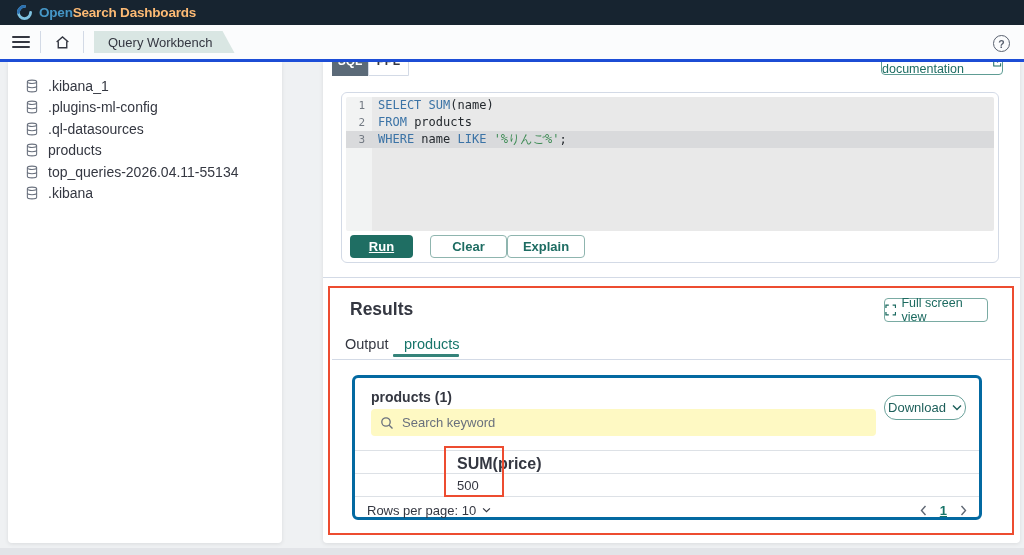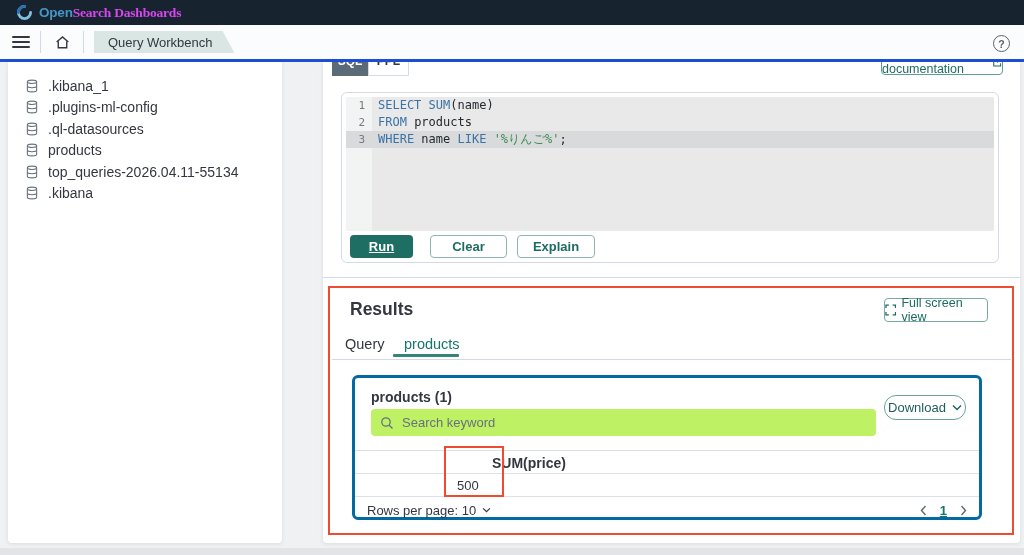--- a/index.html
+++ b/index.html
@@ -7,21 +7,21 @@
   .stage {
     position:relative; width:1024px; height:555px; overflow:hidden;
     background:#eff1f3; font-family:"Liberation Sans", sans-serif; color:#343741;
   }
   
   .topbar { position:absolute; left:0; top:0; width:1024px; height:25px;
     background:#172430; display:flex; align-items:center; padding-left:17px; }
   .brand { display:flex; align-items:center; gap:7px; }
   .brand-text { font-size:13.5px; font-weight:700; letter-spacing:-0.2px; }
   .brand-open { color:#4596c6; }
-  .brand-rest { color:#d946ef;font-family:Liberation Serif, serif; }
+  .brand-rest { color:#fdba74; }
   
   .navbar { position:absolute; left:0; top:25px; width:1024px; height:37px;
     background:#fbfcfd; border-bottom:3px solid #1d4ed8; display:flex; align-items:center; padding:0 12px; }
   .nav-divider { width:1px; height:22px; background:#d3dae6; margin:0 10px; }
   .hamburger { width:18px; display:flex; flex-direction:column; gap:3px; cursor:pointer; padding:2px 0; }
   .hamburger span { display:block; height:2px; background:#343741; border-radius:1px; }
   .home-btn { display:flex; align-items:center; justify-content:center; width:22px; height:22px; cursor:pointer; }
   .crumb-tag { background:#d9e6e3; color:#343741; font-size:13px; height:22px;
     display:flex; align-items:center; padding:0 22px 0 14px;
     clip-path:polygon(0 0, calc(100% - 12px) 0, 100% 100%, 0 100%); cursor:pointer; }
@@ -56,44 +56,44 @@
   .code-row .gut { width:26px; background:#f2f3f3; color:#747b84; font-size:11px;
     text-align:right; padding-right:7px; }
   .code-row .src { flex:1; background:#e9e9e9; padding-left:6px; white-space:pre; color:#24292e; }
   .code-row.active .gut, .code-row.active .src { background:#d9dadc; }
   .tok-kw { color:#3b73a6; } .tok-str { color:#3d8b54; } .tok-pl { color:#24292e; }
   .editor-btns { position:absolute; left:8px; top:142px; display:flex; align-items:center; }
   .btn { height:23px; border-radius:4px; font-size:13px; font-weight:700; display:flex;
     align-items:center; justify-content:center; cursor:pointer; }
   .btn-run { width:63px; background:#1f6e63; color:#fff; text-decoration:underline; margin-right:17px; border:none; }
   .btn-outline { background:#fff; border:1px solid #8fb5af; color:#1d6c62; }
-  .btn-clear { width:77px; margin-right:10px; }
+  .btn-clear { width:77px; margin-right:0; }
   .btn-explain { width:78px; }
   
   .results-divider { position:absolute; left:0; right:0; top:215px; border-top:1px solid #d3dae6; }
   .results-title { position:absolute; left:27px; top:237px; font-size:17.5px; font-weight:600; color:#343741; }
   .fs-btn { position:absolute; left:561px; top:236px; width:104px; height:24px;
     border:1px solid #7aaba3; border-radius:4px; background:#fff; color:#1c6a60; font-size:12.5px;
     display:flex; align-items:center; justify-content:center; gap:5px; cursor:pointer; }
   .rtab { position:absolute; top:274px; font-size:14.5px; cursor:pointer; }
   .rtab-output { left:22px; color:#343741; }
   .rtab-products { left:81px; color:#17756a; font-weight:500; }
   .rtab-underline { position:absolute; left:70px; top:292px; width:66px; height:3px; background:#35837a; border-radius:1px; }
   .rtabs-border { position:absolute; left:9px; right:9px; top:297px; border-top:1px solid #d3dae6; }
   .result-card { position:absolute; left:29px; top:313px; width:630px; height:145px;
     border:3px solid #0369a1; border-radius:6px; background:#fff; }
   .rc-title { position:absolute; left:16px; top:11px; font-size:14px; font-weight:700; color:#343741; }
   .dl-btn { position:absolute; right:13px; top:17px; width:82px; height:25px; border:1px solid #6aa29b;
     border-radius:12px; background:#fff; color:#1d5f5a; font-size:13px;
     display:flex; align-items:center; justify-content:center; gap:6px; cursor:pointer; }
-  .search-box { position:absolute; left:16px; top:31px; width:505px; height:27px; background:#bef264;
+  .search-box { position:absolute; left:16px; top:31px; width:505px; height:27px; background:#fef9c3;
     border-radius:4px; display:flex; align-items:center; gap:8px; padding-left:9px; cursor:text; }
   .search-ph { font-size:13px; color:#69707d; }
   .hline { position:absolute; left:0; right:0; border-top:1px solid #dde1e6; }
-  .th-cell { position:absolute; left:102px; top:77px; font-size:14px; font-weight:700; color:#343741;margin-left:35px; }
+  .th-cell { position:absolute; left:102px; top:77px; font-size:16px; font-weight:700; color:#343741; }
   .td-cell { position:absolute; left:102px; top:100px; font-size:13px; color:#343741; }
   .rows-per-page { position:absolute; left:12px; top:123px; height:18px; display:flex; align-items:center;
     gap:6px; font-size:13px; color:#343741; cursor:pointer; }
   .pager { position:absolute; right:12px; top:123px; height:18px; display:flex; align-items:center; gap:13px; }
   .pager .chev { display:flex; cursor:pointer; }
   .page-num { font-size:13px; font-weight:700; color:#177468; text-decoration:underline; cursor:pointer; }
   
   .anno { position:absolute; border:2px solid #ed4c30; pointer-events:none; z-index:5; }
   .anno-results { left:328px; top:286px; width:686px; height:249px; }
   .anno-cell { left:444px; top:446px; width:60px; height:51px; }
@@ -245,21 +245,21 @@
     <div class="fs-btn">
       <svg width="12" height="12" viewBox="0 0 12 12" fill="none" stroke="#1c6a60" stroke-width="1.3">
         <path d="M1 4V1h3"></path>
           <path d="M8 1h3v3"></path>
           <path d="M11 8v3H8"></path>
           <path d="M4 11H1V8"></path>
       </svg>
       <span>Full screen view</span>
     </div>
 
-    <div class="rtab rtab-output">Query</div>
+    <div class="rtab rtab-output">Output</div>
     <div class="rtab rtab-products">products</div>
     <div class="rtab-underline"></div>
     <div class="rtabs-border"></div>
 
     <div class="result-card">
       <div class="rc-title">products (1)</div>
 
       <div class="dl-btn">
         <span>Download</span>
         <svg width="10" height="7" viewBox="0 0 10 7" fill="none" stroke="#1d5f5a" stroke-width="1.4">

